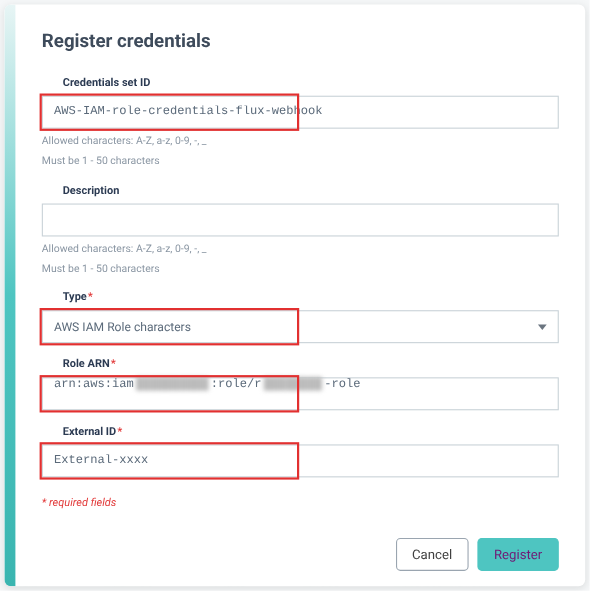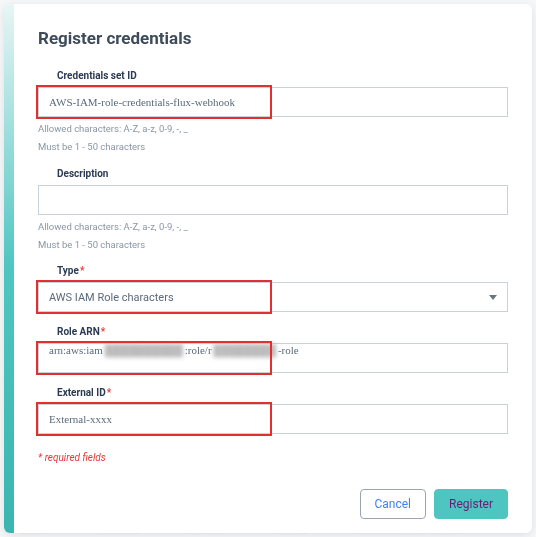--- a/index.html
+++ b/index.html
@@ -67,21 +67,21 @@
       position: relative;
       width: 100%;
     }
     .text-input {
       width: 100%;
       height: 30px;
       border: 1px solid #c9d2d8;
       font-size: 11px;
       color: #5b6a7a;
       padding: 0 10px;
-      font-family: Liberation Serif, serif;
+      font-family: Liberation Mono, monospace;
       background: #fff;
       outline: none;
     }
     .text-input::placeholder {
       color: #9aa5b0;
     }
     .select-input {
       width: 100%;
       height: 30px;
       border: 1px solid #c9d2d8;
@@ -133,21 +133,21 @@
     .btn {
       font-size: 12px;
       padding: 7px 14px;
       border-radius: 4px;
       cursor: pointer;
       font-family: inherit;
     }
     .btn-cancel {
       background: #fff;
       border: 1px solid #9aa5b0;
-      color: #3b82f6;
+      color: #404040;
     }
     .btn-register {
       background: #4ec5c1;
       border: 1px solid #4ec5c1;
       color: #701a75;
     }
     .masked {
       filter: blur(2px);
       color: #bbb;
       user-select: none;

